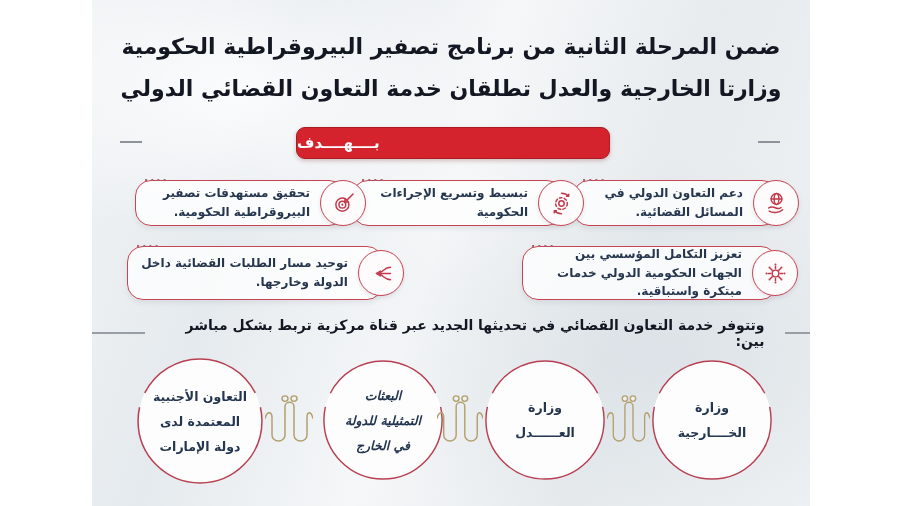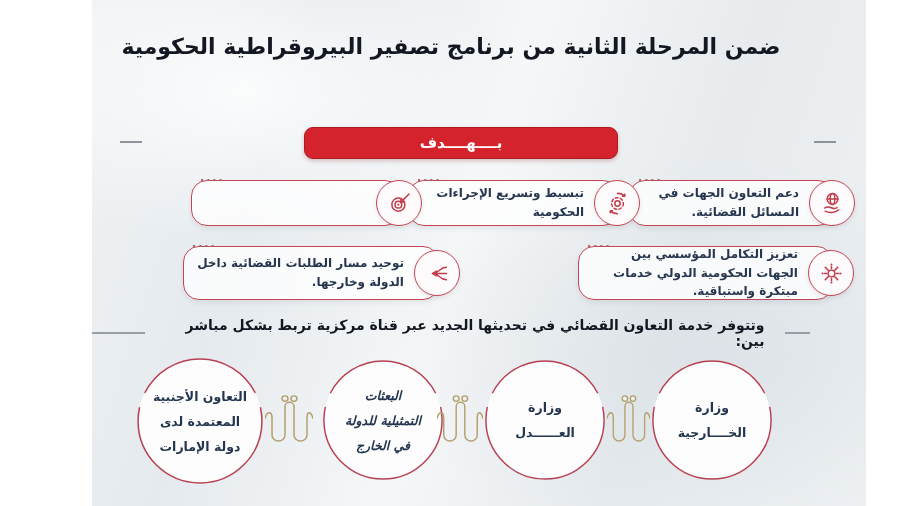--- a/index.html
+++ b/index.html
@@ -1,39 +1,38 @@
 <!DOCTYPE html>
 <html lang="ar" dir="rtl"><head>
 <meta charset="utf-8">
 <style>
   html,body{margin:0;padding:0;}
   body{
     width:900px;height:506px;overflow:hidden;background:#ffffff;
     font-family:"DejaVu Sans",sans-serif;position:relative;
   }
   .canvas{
-    position:absolute;top:0;left:92px;width:774px;height:506px;
+    position:absolute;top:0;left:92px;width:718px;height:506px;
     background:
       radial-gradient(420px 260px at 20% 18%, rgba(255,255,255,.85), rgba(255,255,255,0) 60%),
       radial-gradient(500px 300px at 80% 70%, rgba(205,214,221,.45), rgba(205,214,221,0) 65%),
       linear-gradient(108deg,#f0f3f5 0%,#e5eaee 24%,#f5f7f8 48%,#e7ebee 72%,#eff2f4 100%);
   }
   
   .title{
     position:absolute;top:26px;left:0;width:718px;text-align:center;
     color:#131722;font-weight:700;font-size:22px;line-height:42px;
   }
   
   .banner{
     position:absolute;top:127px;left:204px;width:312px;height:30px;
     background:#d5232e;border:1.5px solid #ab1b24;border-radius:9px;
-    display:flex;align-items:center;justify-content:center;
+    display:flex;align-items:center;justify-content:flex-end;
     color:#ffffff;font-size:15px;font-weight:700;letter-spacing:1px;
     box-shadow:0 2px 4px rgba(120,20,25,.25);
-    margin-left:8px;
   }
   .banner-line{position:absolute;height:1.5px;background:#8d939a;top:141px;}
   .banner-line.right{right:30px;width:22px;}
   .banner-line.left{left:28px;width:22px;}
   
   .goal{position:absolute;}
   .ribbon{
     position:absolute;inset:0;background:rgba(255,255,255,.78);
     border:1.4px solid #c64453;border-radius:16px;
     box-shadow:0 3px 5px rgba(40,50,70,.08);
@@ -76,32 +75,33 @@
   .connector svg{width:100%;height:100%;stroke:#b3a06e;fill:none;stroke-width:1.5;stroke-linecap:round;}
   .connector circle{fill:#eef0f2;}
 </style>
 </head>
 <body>
 
 <div class="canvas">
 
   <div class="title">
     <div>ضمن المرحلة الثانية من برنامج تصفير البيروقراطية الحكومية</div>
+    <div>وزارتا الخارجية والعدل تطلقان خدمة التعاون القضائي الدولي</div>
   </div>
 
   <div class="banner-line right"></div>
   <div class="banner-line left"></div>
   <div class="banner">
     <span>بــــهــــدف</span>
   </div>
 
   <div class="goal" style="right:32px;top:180px;width:205px;height:46px;">
     <div class="ribbon">
       <span class="dots">····</span>
-      <span>دعم التعاون الجهات في المسائل القضائية.</span>
+      <span>دعم التعاون الدولي في المسائل القضائية.</span>
     </div>
     <div class="badge">
       <svg viewBox="0 0 24 24">
         <circle cx="12" cy="8" r="4.8"></circle>
           <ellipse cx="12" cy="8" rx="2.1" ry="4.8"></ellipse>
         <path d="M7.3,8 h9.4"></path>
         <path d="M5,16 c2.5,-1.8 4.5,-1 6.5,0 c1.5,0.8 3,0.6 4.5,-0.4"></path>
         <path d="M5.5,18.8 c3,1.8 9,1.6 12,-1.2"></path>
       </svg>
     </div>
@@ -118,20 +118,21 @@
         <circle cx="12" cy="12" r="5.2" stroke-dasharray="2.3 2.1"></circle>
         <path d="M12,2.9 a9.1,9.1 0 0 1 6.4,2.7 M18.4,5.6 l0.1,-1.9 M18.4,5.6 l-1.9,-0.1"></path>
         <path d="M12,21.1 a9.1,9.1 0 0 1 -6.4,-2.7 M5.6,18.4 l-0.1,1.9 M5.6,18.4 l1.9,0.1"></path>
       </svg>
     </div>
   </div>
 
   <div class="goal" style="right:465px;top:180px;width:210px;height:46px;">
     <div class="ribbon">
       <span class="dots">····</span>
+      <span>تحقيق مستهدفات تصفير البيروقراطية الحكومية.</span>
     </div>
     <div class="badge">
       <svg viewBox="0 0 24 24">
         <circle cx="11" cy="13" r="5.8"></circle>
           <circle cx="11" cy="13" r="3"></circle>
         <circle cx="11" cy="13" r="0.9" fill="#c23a4a" stroke="none"></circle>
         <path d="M20.5,3.5 L13,11"></path>
         <path d="M13,11 l3.1,-0.4 M13,11 l0.4,-3.1"></path>
       </svg>
     </div>

